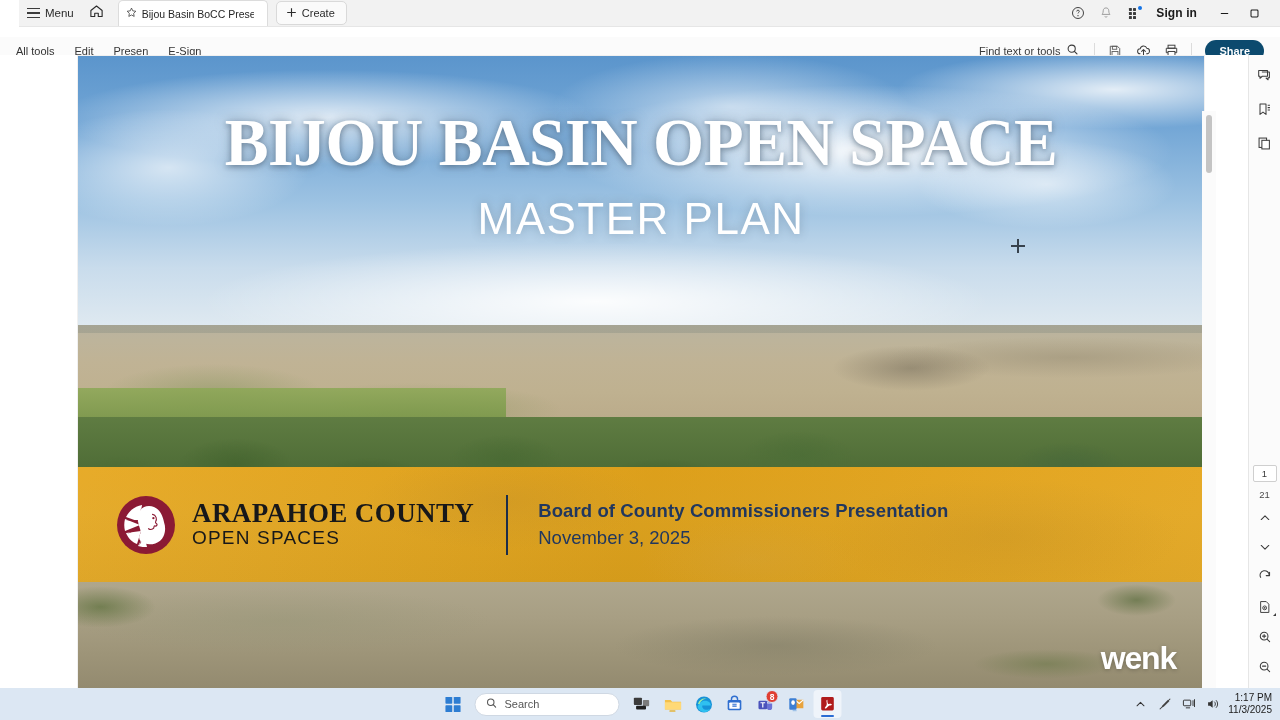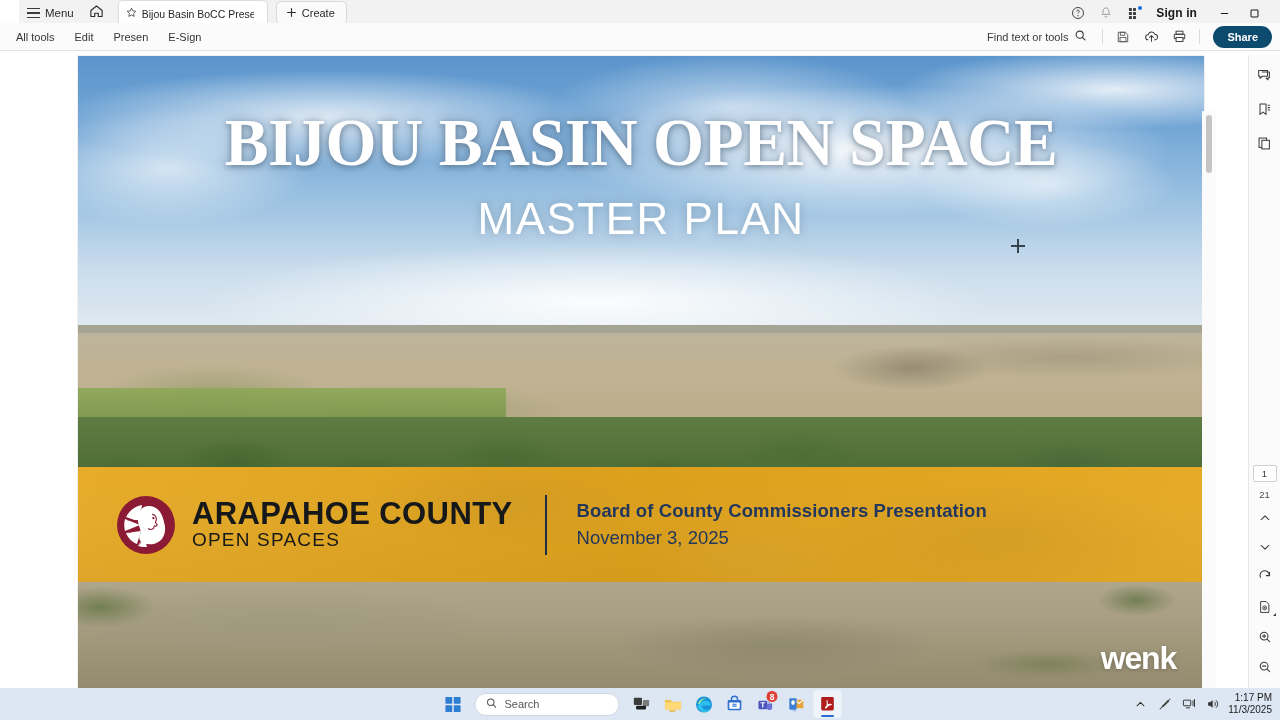--- a/index.html
+++ b/index.html
@@ -41,27 +41,27 @@
     background: #fafafa; font-size: 11px; color: #2b2b2b;
   }
   .tb-right { margin-left: auto; display: flex; align-items: center; height: 27px; }
   .tb-ico { width: 28px; height: 27px; display: flex; align-items: center; justify-content: center; position: relative; }
   .signin { font-size: 12px; font-weight: bold; color: #1a1a1a; padding: 0 12px 0 8px; letter-spacing: .1px; }
   .wbtn { width: 30px; height: 27px; display: flex; align-items: center; justify-content: center; font-size: 11px; color: #1a1a1a; }
   .grid-dot-badge { position: absolute; top: 6px; right: 6px; width: 4px; height: 4px; border-radius: 50%; background: #1473e6; }
 
   
   .toolbar2 {
-    position: absolute; top: 23px; left: 0; width: 1280px; height: 28px;
+    position: absolute; top: 37px; left: 0; width: 1280px; height: 28px;
     background: #fbfbfb; border-bottom: 1px solid #e2e2e2;
     display: flex; align-items: center;
   }
   .t2-item { font-size: 11px; color: #343434; padding: 0 10px; height: 22px; display: flex; align-items: center; border-radius: 4px; }
   .t2-item:first-child { margin-left: 6px; }
-  .t2-right { margin-left: auto; display: flex; align-items: center; gap: 2px; padding-right: 8px; }
+  .t2-right { margin-left: auto; display: flex; align-items: center; gap: 2px; padding-right: 16px; }
   .find-box { display: flex; align-items: center; gap: 6px; font-size: 11px; color: #3a3a3a; padding: 0 8px; }
   .t2-sep { width: 1px; height: 15px; background: #dcdcdc; margin: 0 5px; }
   .t2-ico { width: 26px; height: 24px; display: flex; align-items: center; justify-content: center; }
   .share-btn {
     height: 22px; background: #0c4a6e; color: #fff; border-radius: 11px;
     font-size: 11px; font-weight: bold; display: flex; align-items: center;
     padding: 0 14px; margin-left: 6px;
   }
 
   
@@ -188,21 +188,21 @@
     position: absolute; inset: 0;
     background:
       radial-gradient(ellipse 18% 60% at 38% 30%, rgba(190,140,40,.30), rgba(0,0,0,0) 70%),
       radial-gradient(ellipse 22% 70% at 82% 60%, rgba(185,135,35,.25), rgba(0,0,0,0) 72%),
       radial-gradient(ellipse 14% 50% at 60% 80%, rgba(210,165,70,.25), rgba(0,0,0,0) 72%);
     pointer-events: none;
   }
   .ac-logo-wrap { display: flex; align-items: center; margin-left: 38px; z-index: 2; }
   .seal { width: 60px; height: 60px; flex: 0 0 60px; }
   .ac-text { margin-left: 16px; }
-  .ac-line1 { font-size: 31px; font-weight: bold; letter-spacing: .4px; color: #17181a; line-height: 1.02; }
+  .ac-line1 { font-size: 27px; font-weight: bold; letter-spacing: .4px; color: #17181a; line-height: 1.02; font-family: Liberation Serif, serif; }
   .ac-line2 { font-size: 19px; font-weight: 400; letter-spacing: 1.2px; color: #17181a; line-height: 1.1; }
   .band-div { width: 2px; height: 60px; background: #1c2d4a; margin-left: 32px; z-index: 2; }
   .band-right { margin-left: 30px; z-index: 2; }
   .br-line1 { font-size: 18.5px; font-weight: bold; color: #21375e; letter-spacing: .1px; }
   .br-line2 { font-size: 18.5px; font-weight: 400; color: #21375e; margin-top: 5px; }
 
   .wenk {
     position: absolute; right: 28px; bottom: 12px; z-index: 3;
     font-size: 32px; font-weight: bold; color: #ffffff; letter-spacing: -1.2px;
     text-shadow: 0 1px 4px rgba(0,0,0,.25);

